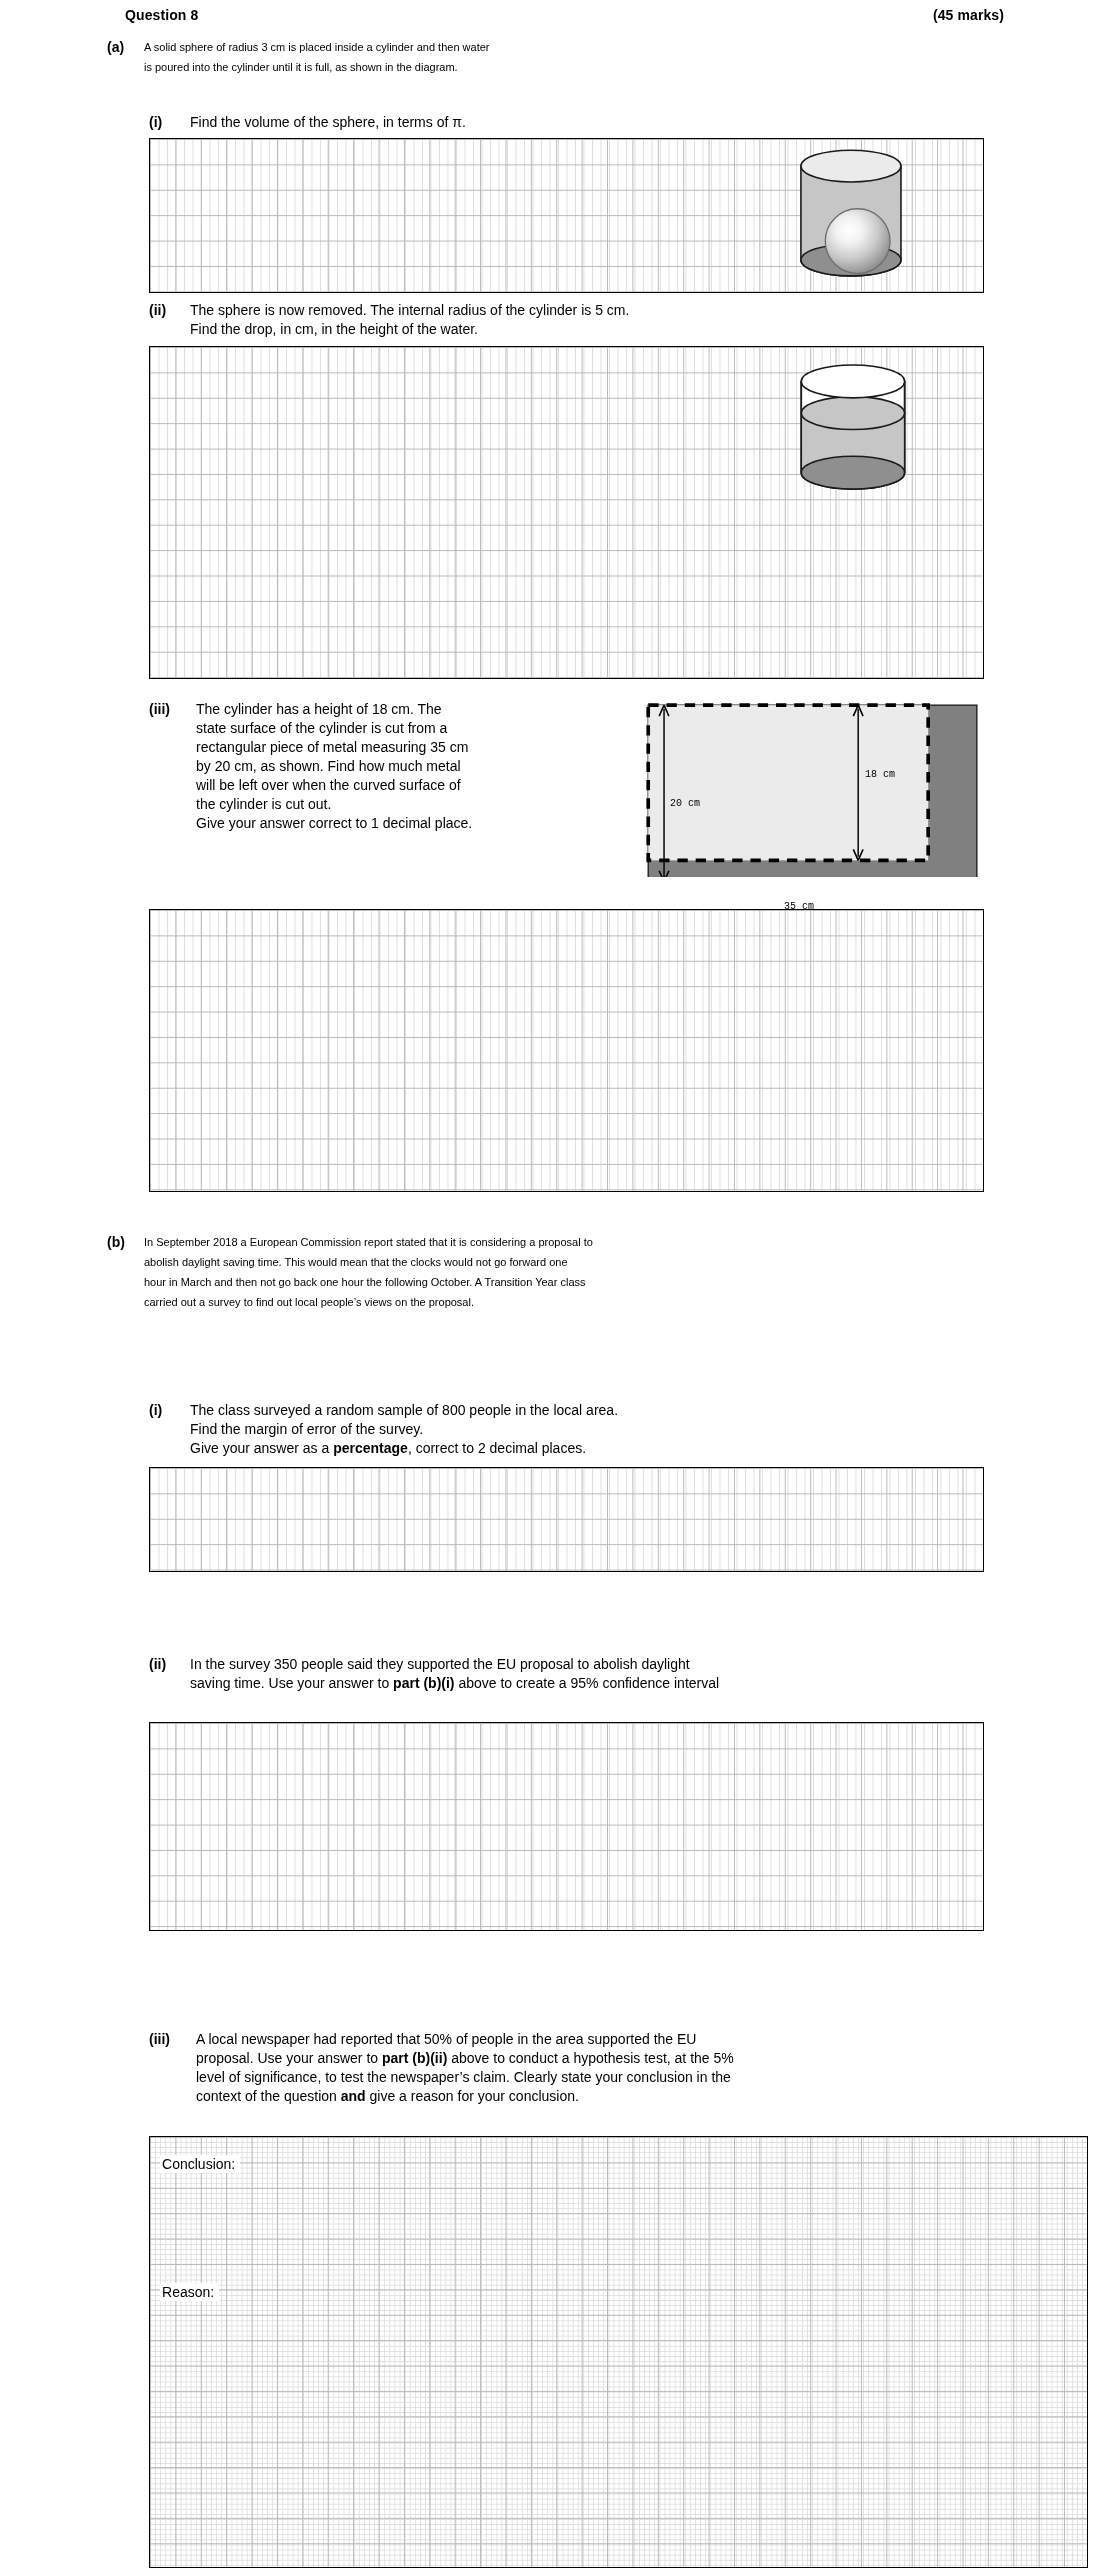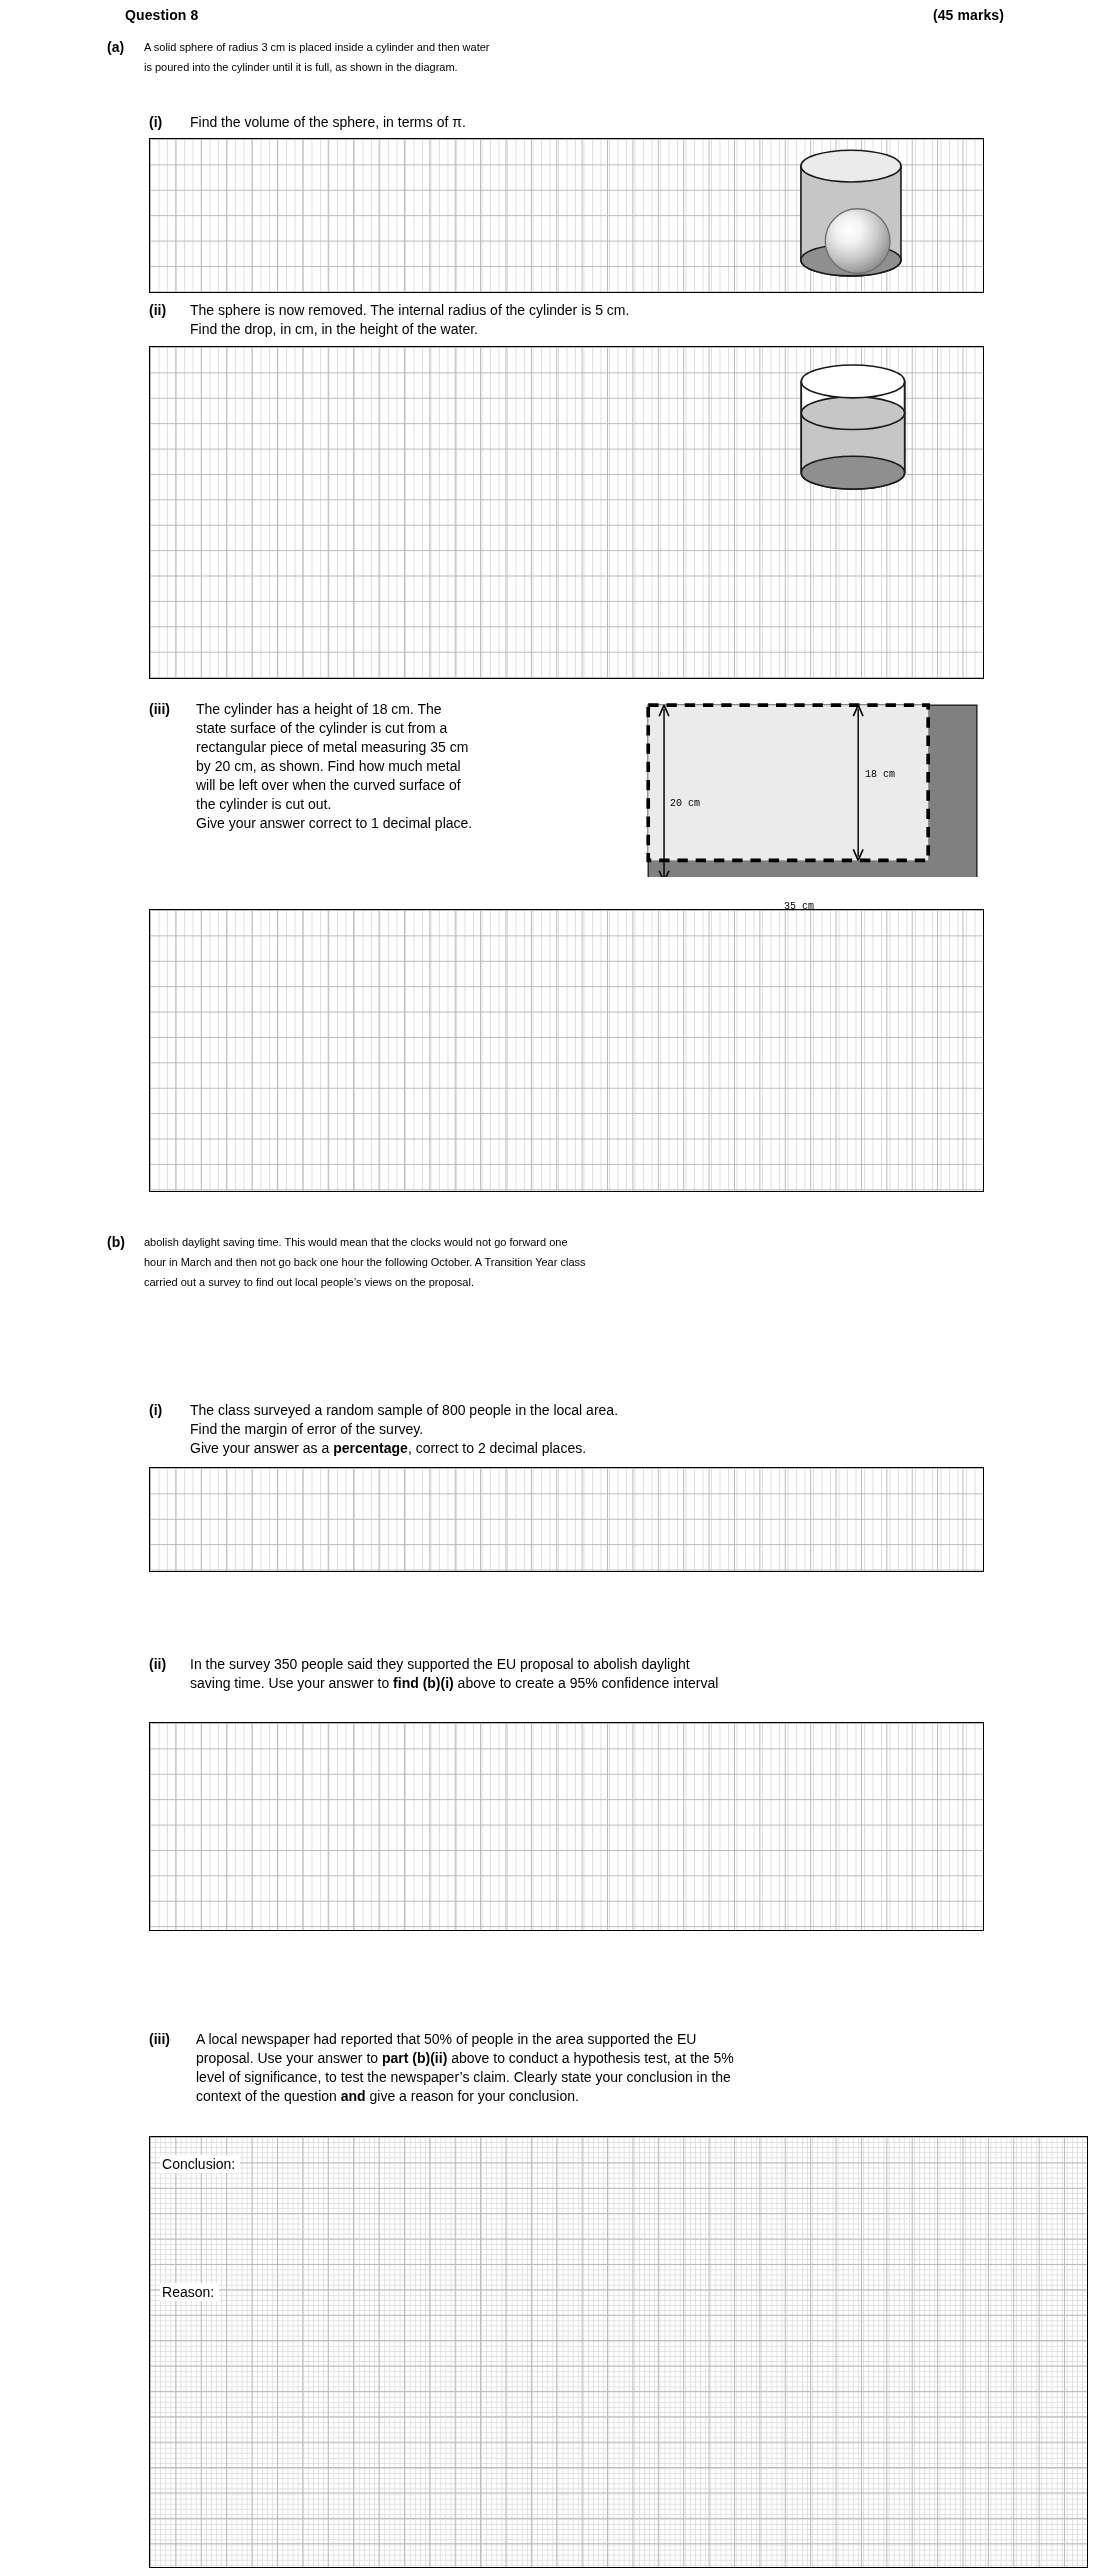--- a/index.html
+++ b/index.html
@@ -244,20 +244,21 @@
     <div class="dimlabel" style="left:37px; top:103px; background:transparent;">20 cm</div>
     <div class="dimlabel" style="left:232px; top:74px; background:transparent;">18 cm</div>
     <div class="dimlabel" style="left:151px; top:206px; background:transparent;">35 cm</div>
   </div>
 
   <div class="answerbox vfine" style="left:149px; top:909px; width:835px; height:283px;"></div>
 
   <div class="part" style="left:107px; top:1232px; width:882px;">
     <div class="part-label" style="width:37px;">(b)</div>
     <div class="part-body">
+      <p>In September 2018 a European Commission report stated that it is considering a proposal to</p>
       <p>abolish daylight saving time.  This would mean that the clocks would not go forward one</p>
       <p>hour in March and then not go back one hour the following October.  A Transition Year class</p>
       <p>carried out a survey to find out local people’s views on the proposal.</p>
     </div>
   </div>
 
   <div class="roman" style="left:149px; top:1401px; width:840px;">
     <div class="roman-label" style="width:41px;">(i)</div>
     <div class="roman-body">
       <p>The class surveyed a random sample of 800 people in the local area.</p>
@@ -265,21 +266,21 @@
       <p><span>Give your answer as a </span><b>percentage</b><span>, correct to 2 decimal places.</span></p>
     </div>
   </div>
 
   <div class="answerbox vfine" style="left:149px; top:1467px; width:835px; height:105px;"></div>
 
   <div class="roman" style="left:149px; top:1655px; width:840px;">
     <div class="roman-label" style="width:41px;">(ii)</div>
     <div class="roman-body">
       <p>In the survey 350 people said they supported the EU proposal to abolish daylight</p>
-      <p><span>saving time.  Use your answer to </span><b>find (b)(i)</b><span> above to create a 95% confidence interval</span></p>
+      <p><span>saving time.  Use your answer to </span><b>part (b)(i)</b><span> above to create a 95% confidence interval</span></p>
     </div>
   </div>
 
   <div class="answerbox vfine" style="left:149px; top:1722px; width:835px; height:209px;"></div>
 
   <div class="roman" style="left:149px; top:2030px; width:840px;">
     <div class="roman-label" style="width:47px;">(iii)</div>
     <div class="roman-body">
       <p>A local newspaper had reported that 50% of people in the area supported the EU</p>
       <p><span>proposal. Use your answer to </span><b>part (b)(ii)</b><span> above to conduct a hypothesis test, at the 5%</span></p>

